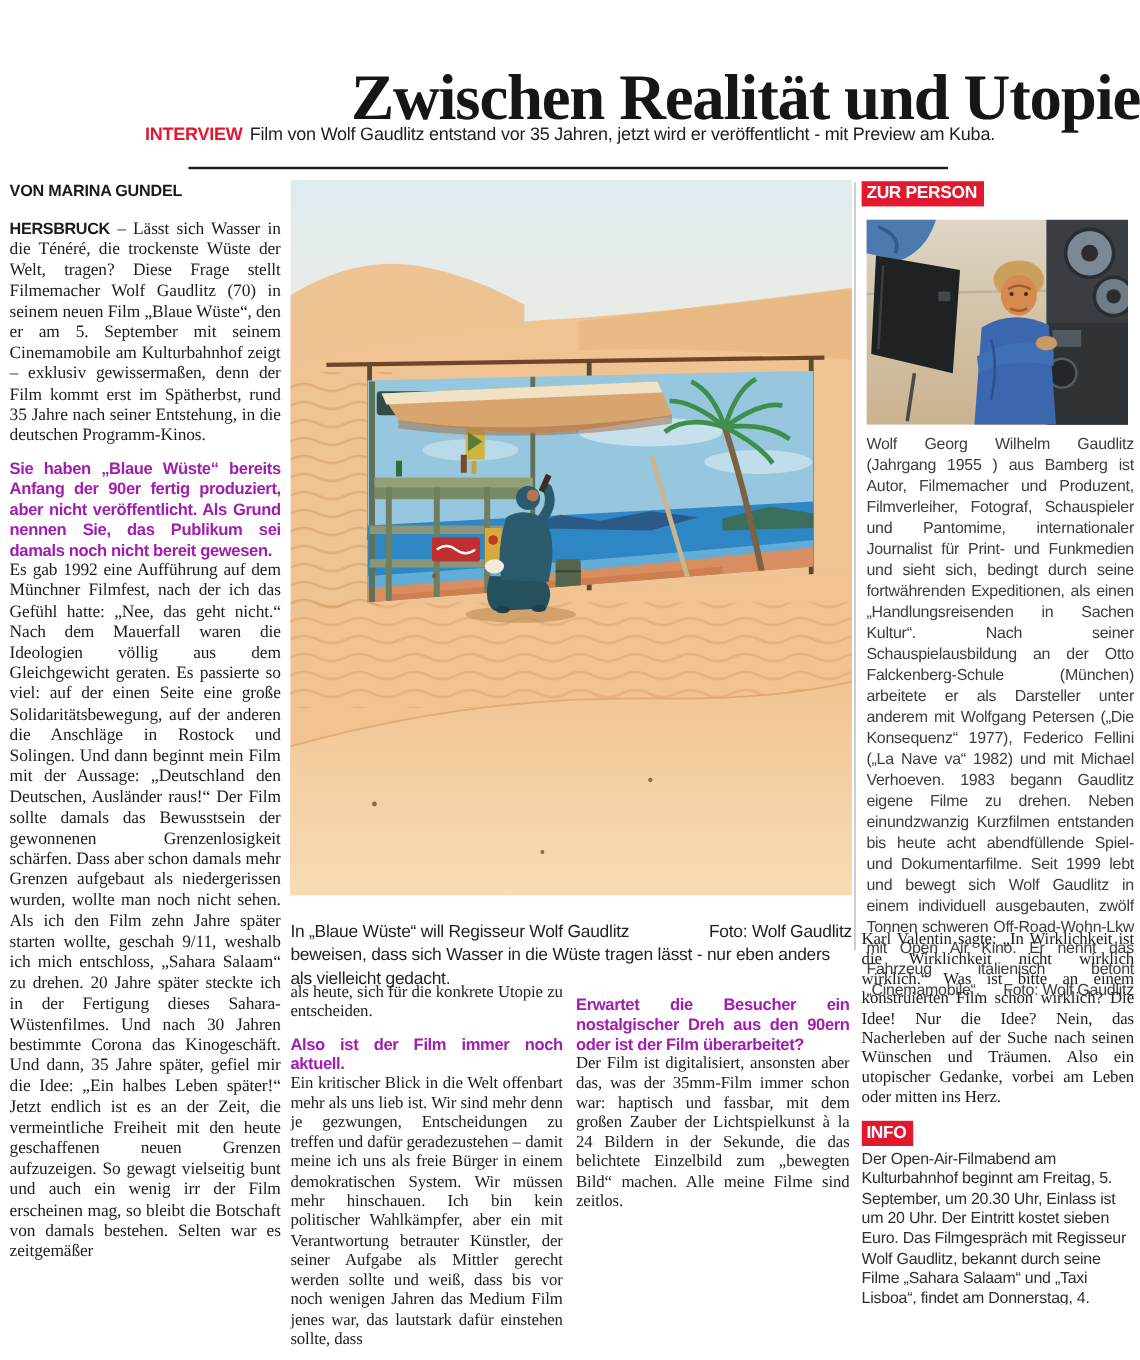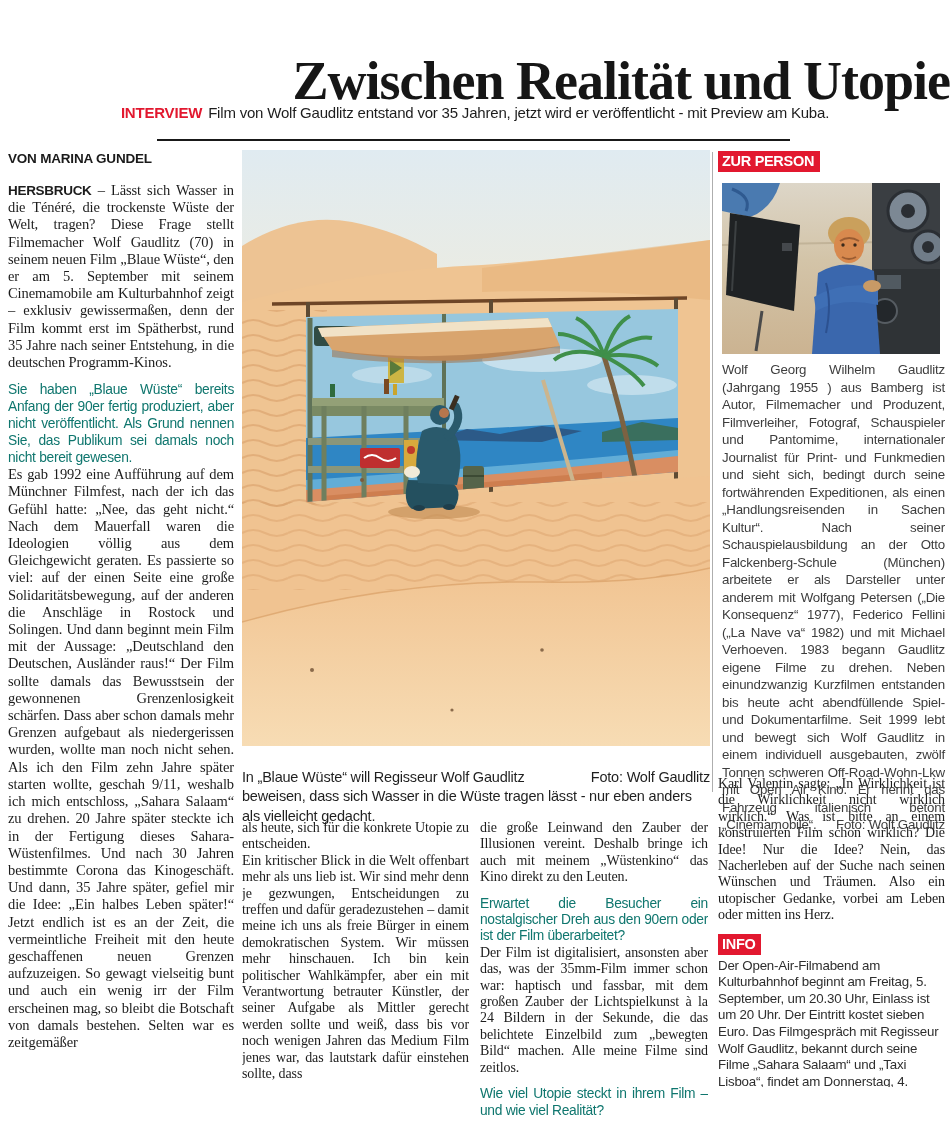--- a/index.html
+++ b/index.html
@@ -13,22 +13,22 @@
   .subtitle{position:absolute;top:104px;left:0;width:100%;text-align:center;
             font-size:15px;letter-spacing:-0.2px;color:#1d1d1d;}
   .kicker{color:#e2182f;font-weight:bold;margin-right:6px;}
   .head-rule{position:absolute;top:139px;left:157px;width:633px;height:2px;background:#191919;}
 
   
   .byline{font-weight:bold;font-size:13.5px;letter-spacing:-0.2px;margin:0 0 16px 0;}
   .body-serif{font-family:"Liberation Serif",serif;font-size:14.5px;line-height:17.2px;
               text-align:justify;letter-spacing:-0.1px;margin:0;color:#1c1c1c;}
   .body-serif.indent{text-indent:12px;}
-  .q{font-weight:normal;font-size:13.8px;line-height:17px;letter-spacing:-0.3px;
-     text-align:justify;margin:10px 0 0 0;color:#0f766e;}
+  .q{font-weight:bold;font-size:13.8px;line-height:17px;letter-spacing:-0.3px;
+     text-align:justify;margin:10px 0 0 0;color:#a21caf;}
   .bottom .body-serif{font-size:14px;line-height:16.4px;}
   .bottom .q{line-height:16.4px;}
 
   
   .col1{position:absolute;left:8px;top:151px;width:226px;height:978px;overflow:hidden;}
   .col2{position:absolute;left:242px;top:820px;width:227px;height:311px;overflow:hidden;}
   .col3{position:absolute;left:480px;top:820px;width:228px;height:311px;overflow:hidden;}
   .col4{position:absolute;left:718px;top:776px;width:227px;height:311px;overflow:hidden;}
 
   
@@ -187,28 +187,27 @@
     </svg>
   </div>
 
   <p class="caption">
     <span class="credit">Foto: Wolf Gaudlitz</span>
     <span>In „Blaue Wüste“ will Regisseur Wolf Gaudlitz beweisen, dass sich Wasser in die Wüste tragen lässt - nur eben anders als vielleicht gedacht.</span>
   </p>
 
   <div class="col2 bottom">
     <p class="body-serif">als heute, sich für die konkrete Utopie zu entscheiden.</p>
+    <p class="q">Also ist der Film immer noch aktuell.</p>
     <p class="body-serif">Ein kritischer Blick in die Welt offenbart mehr als uns lieb ist. Wir sind mehr denn je gezwungen, Entscheidungen zu treffen und dafür geradezustehen – damit meine ich uns als freie Bürger in einem demokratischen System. Wir müssen mehr hinschauen. Ich bin kein politischer Wahlkämpfer, aber ein mit Verantwortung betrauter Künstler, der seiner Aufgabe als Mittler gerecht werden sollte und weiß, dass bis vor noch wenigen Jahren das Medium Film jenes war, das lautstark dafür einstehen sollte, dass</p>
   </div>
 
   <div class="col3 bottom">
-    <p class="body-serif">die große Leinwand den Zauber der Illusionen vereint. Deshalb bringe ich auch mit meinem „Wüstenkino“ das Kino direkt zu den Leuten.</p>
     <p class="q">Erwartet die Besucher ein nostalgischer Dreh aus den 90ern oder ist der Film überarbeitet?</p>
     <p class="body-serif">Der Film ist digitalisiert, ansonsten aber das, was der 35mm-Film immer schon war: haptisch und fassbar, mit dem großen Zauber der Lichtspielkunst à la 24 Bildern in der Sekunde, die das belichtete Einzelbild zum „bewegten Bild“ machen. Alle meine Filme sind zeitlos.</p>
-    <p class="q">Wie viel Utopie steckt in ihrem Film – und wie viel Realität?</p>
   </div>
 
   <div class="col4 bottom">
     <p class="body-serif">Karl Valentin sagte: „In Wirklichkeit ist die Wirklichkeit nicht wirklich wirklich.“ Was ist bitte an einem konstruierten Film schon wirklich? Die Idee! Nur die Idee? Nein, das Nacherleben auf der Suche nach seinen Wünschen und Träumen. Also ein utopischer Gedanke, vorbei am Leben oder mitten ins Herz.</p>
     <div class="info-label-row">
       <span class="red-label">INFO</span>
     </div>
     <p class="info-text">Der Open-Air-Filmabend am Kulturbahnhof beginnt am Freitag, 5. September, um 20.30 Uhr, Einlass ist um 20 Uhr. Der Eintritt kostet sieben Euro. Das Filmgespräch mit Regisseur Wolf Gaudlitz, bekannt durch seine Filme „Sahara Salaam“ und „Taxi Lisboa“, findet am Donnerstag, 4. September, um 19.30 Uhr statt.</p>
   </div>
 

